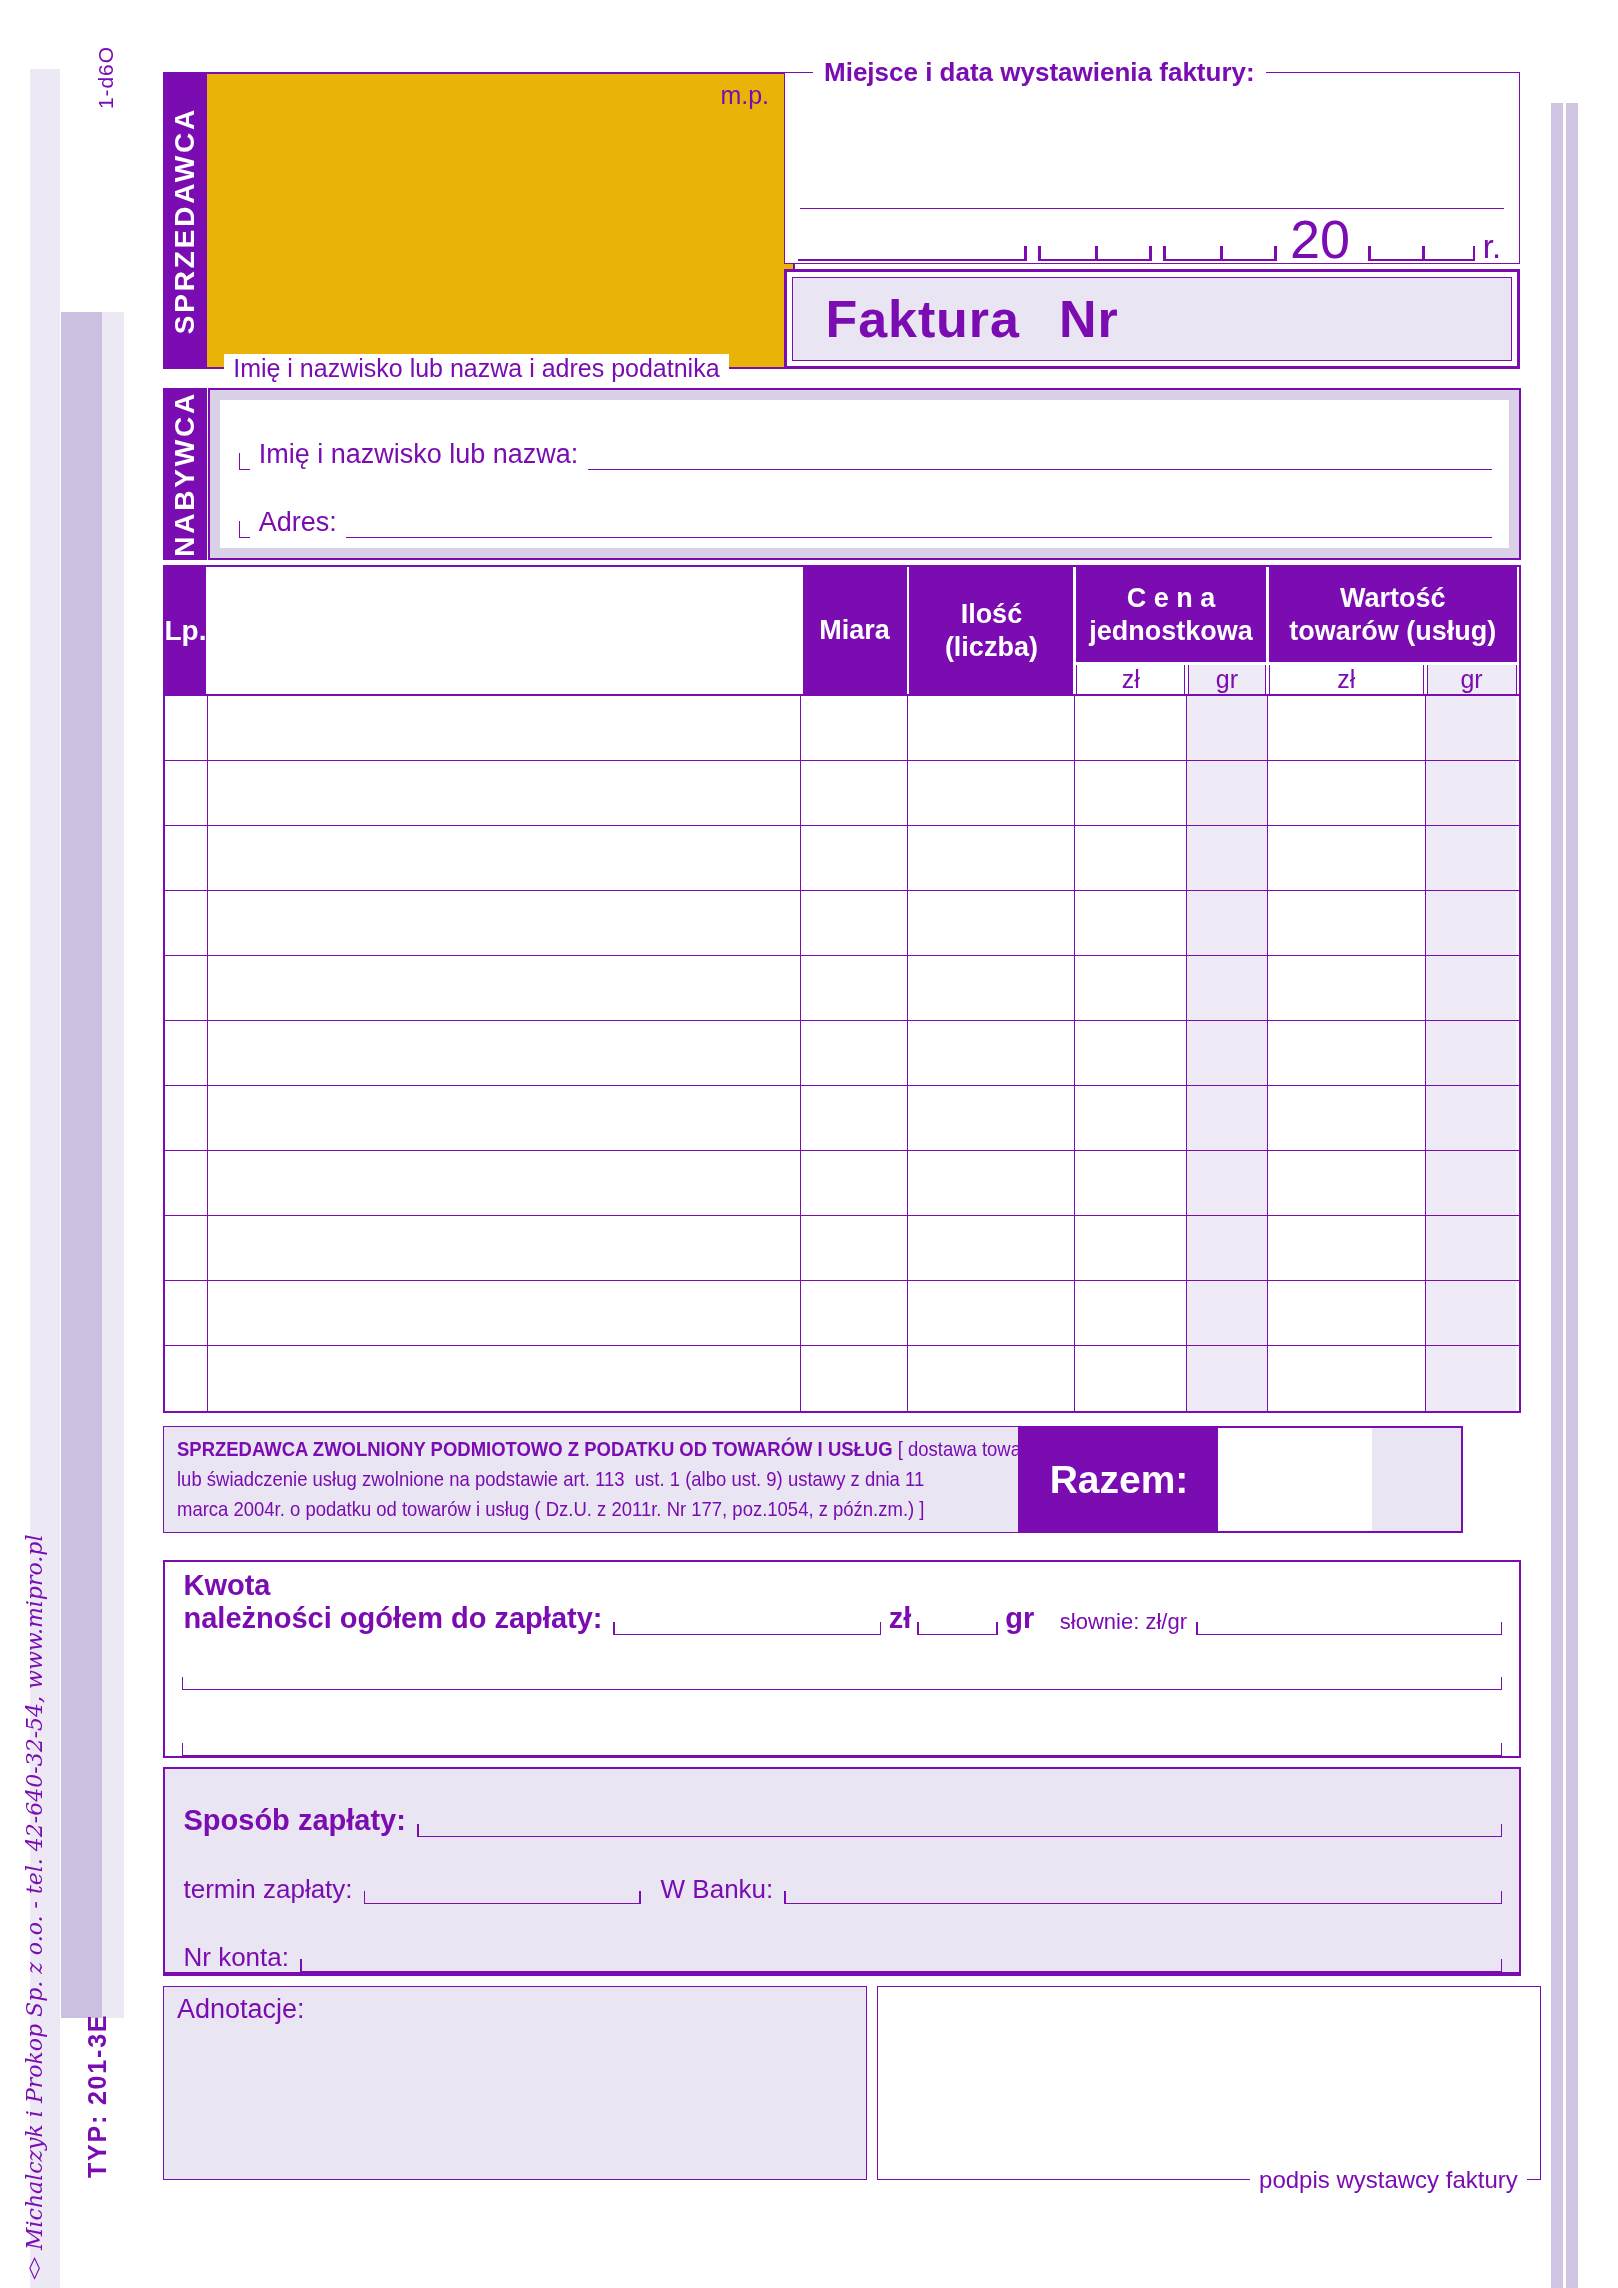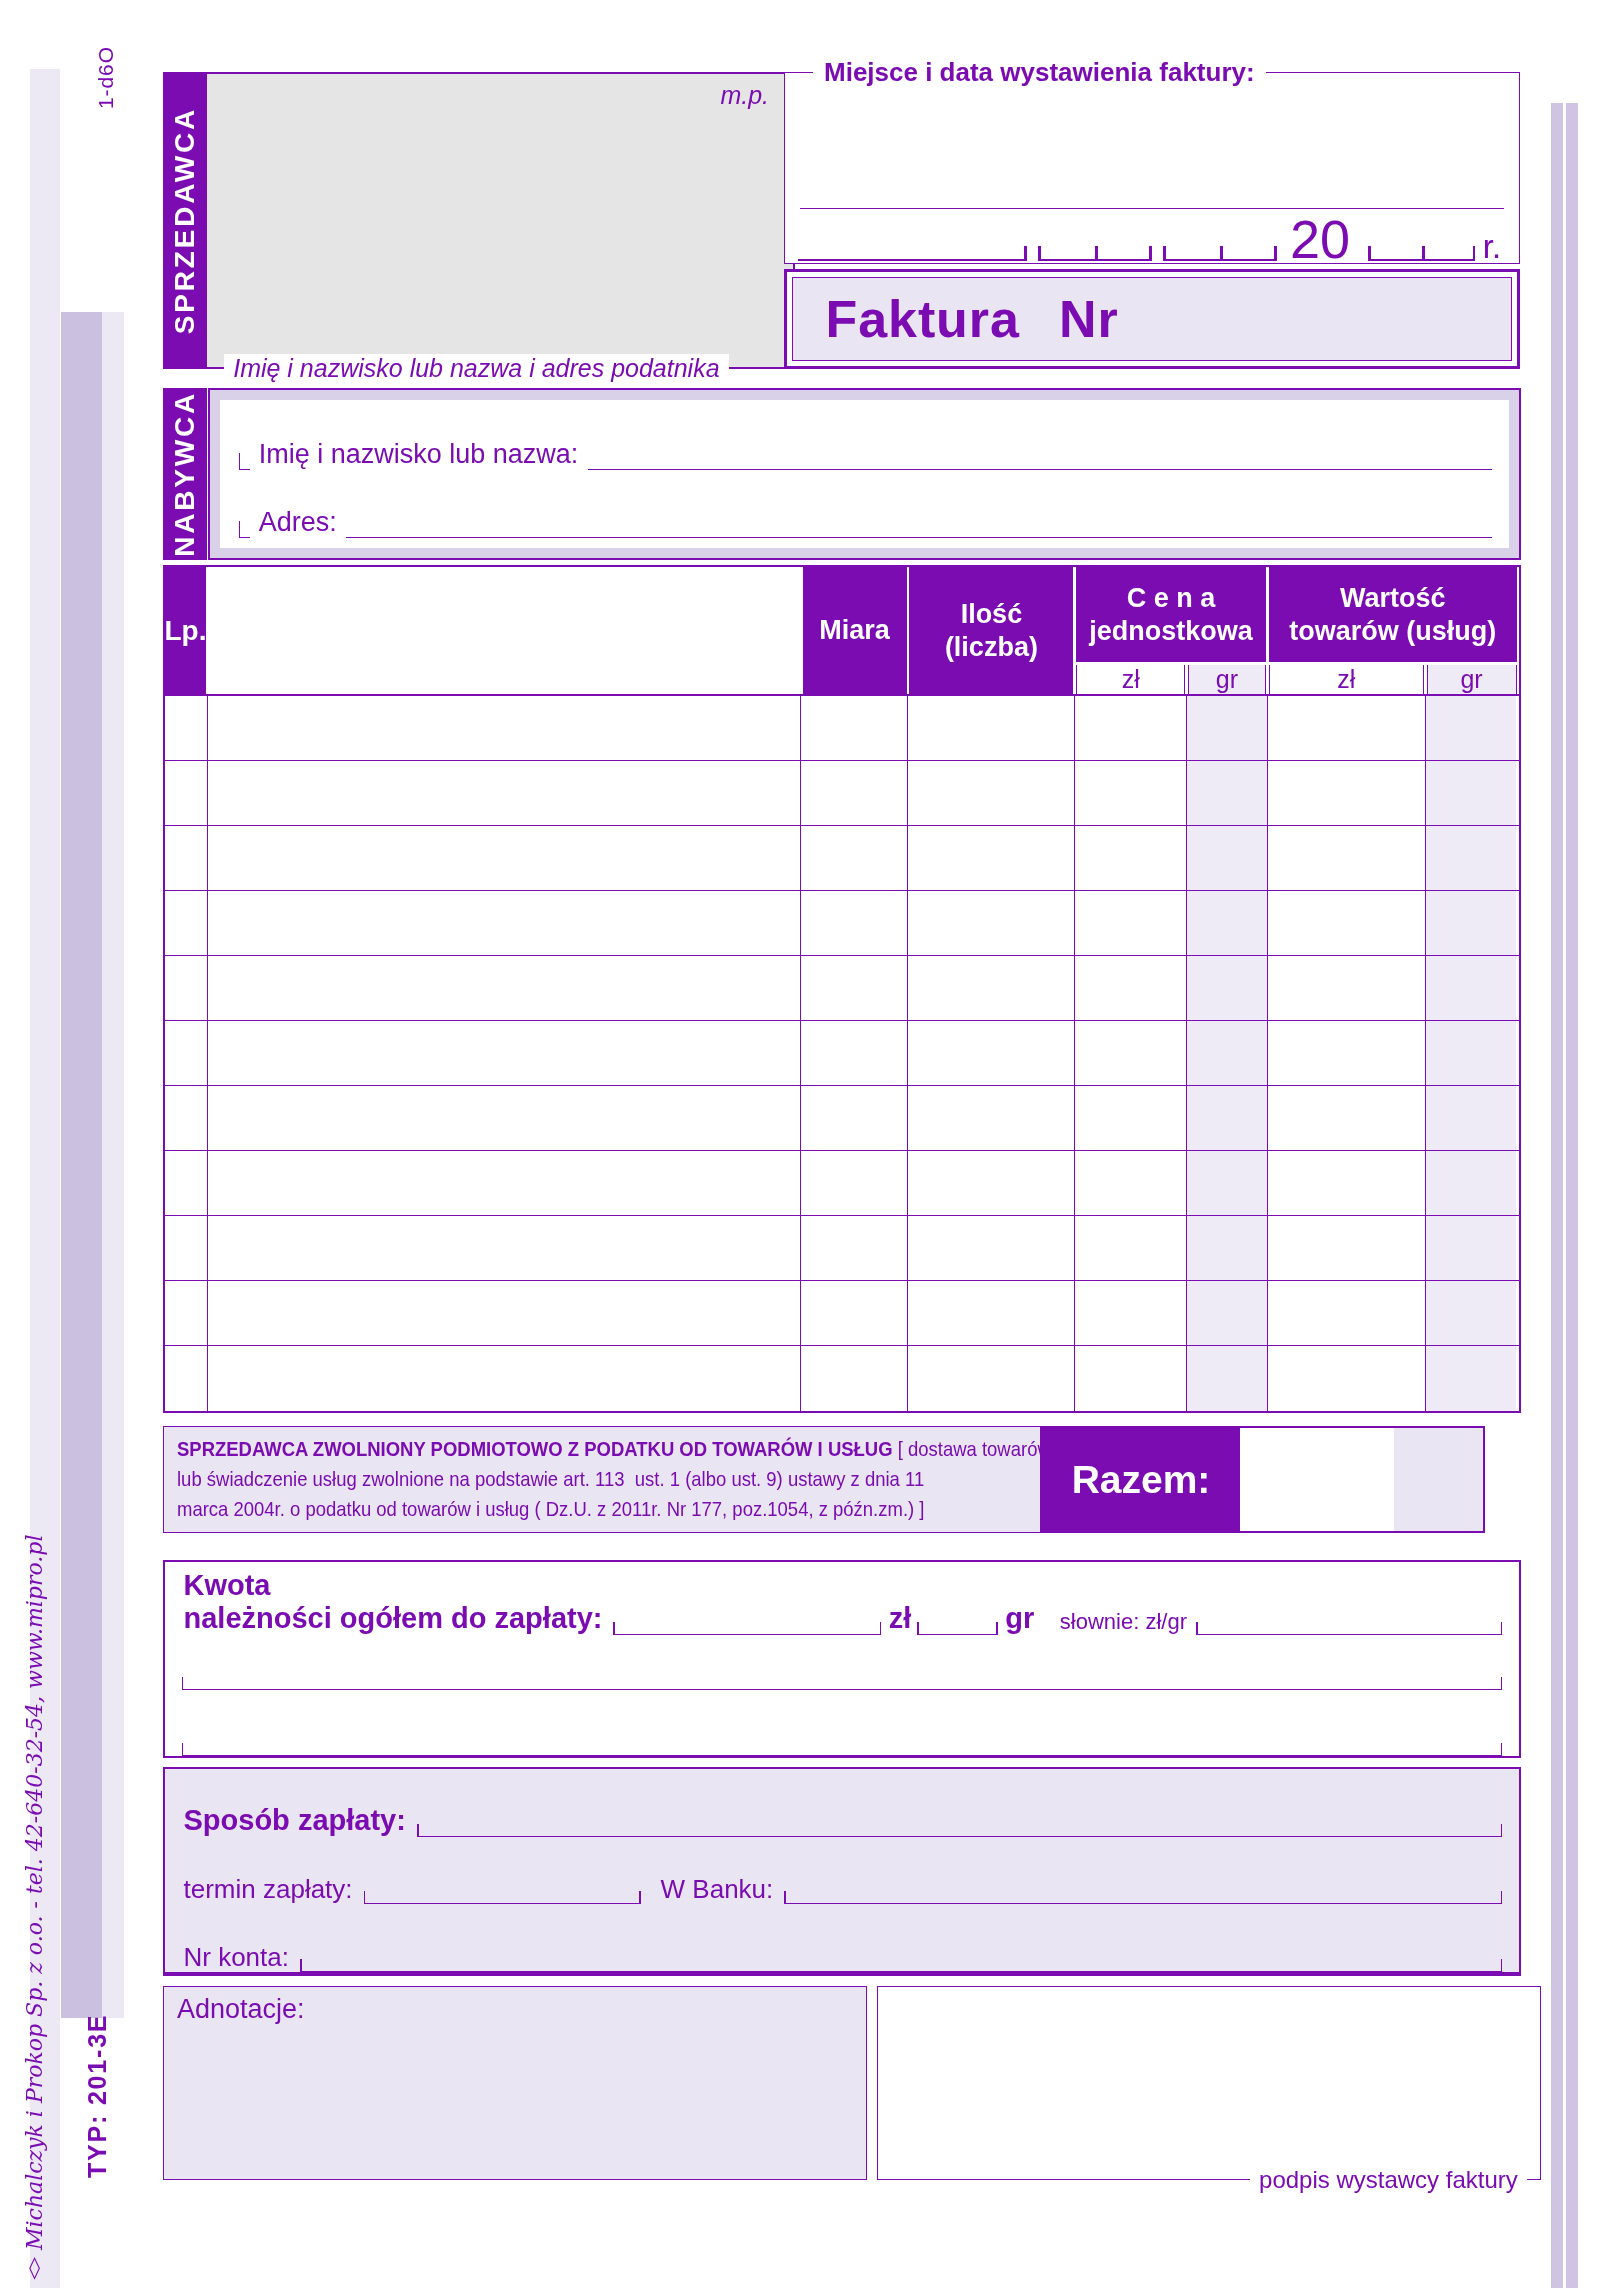--- a/index.html
+++ b/index.html
@@ -31,21 +31,21 @@
   .typ-code{left:83px;top:2064px;height:114px;font-size:25px;font-weight:bold;letter-spacing:1.8px;}
   .publisher{left:22px;top:1641px;height:641px;font-size:22px;font-style:italic;
     font-family:"DejaVu Serif",serif;}
   
   .vbar{background:var(--purple);display:flex;align-items:center;justify-content:center;}
   .vbar span{writing-mode:vertical-rl;transform:rotate(180deg);color:#fff;font-weight:bold;
     font-size:28px;letter-spacing:2.8px;}
   .bar-seller{left:163px;top:72px;width:44px;height:297px;}
   .bar-buyer{left:163px;top:388px;width:44px;height:172px;}
   
-  .seller-box{left:163px;top:72px;width:632px;height:297px;border:2.8px solid var(--purple);background:#e5e5e5;font-style:italic;}
+  .seller-box{left:163px;top:72px;width:632px;height:297px;border:2.8px solid var(--purple);background:#eab308;}
   .mp{position:absolute;top:7.4px;right:24px;font-size:25px;}
   .seller-bottom-label{position:absolute;left:59px;bottom:-15.7px;background:#fff;
     padding:0 9.2px;font-size:25px;white-space:nowrap;}
   
   .date-box{left:784px;top:72px;width:736px;height:192px;border:1.8px solid var(--purple);background:#fff;}
   .date-label{position:absolute;top:-15.7px;left:28px;background:#fff;padding:0 11px;
     font-size:26px;font-weight:bold;white-space:nowrap;}
   .place-line{position:absolute;left:14.8px;right:14.8px;top:135px;border-bottom:1.8px solid var(--purple);}
   .date-row{position:absolute;left:13px;right:9.2px;bottom:1.8px;display:flex;align-items:flex-end;}
   .dl{width:229px;height:16.6px;border-bottom:2.8px solid var(--purple);position:relative;}
@@ -96,21 +96,21 @@
   .trow{display:grid;grid-template-columns:43px 593px 107px 167px 112px 81px 158px 90px;
     height:65px;border-bottom:1.8px solid var(--purple);}
   .trow:last-child{border-bottom:none;}
   .tc{border-right:1.8px solid var(--purple);}
   .tc:last-child{border-right:none;}
   .shade{background:var(--lav2);}
   
   .note-box{left:163px;top:1426px;width:903px;height:107px;border:1.8px solid var(--purple);
     background:var(--lav);padding:7.4px 13px;overflow:hidden;}
   .ex-line{white-space:pre;font-size:21px;line-height:1.42;transform:scaleX(.88);transform-origin:left;}
-  .razem-box{left:1040px;top:1426px;width:445px;height:107px;border:2.8px solid var(--purple);
+  .razem-box{left:1018px;top:1426px;width:445px;height:107px;border:2.8px solid var(--purple);
     display:flex;background:#fff;}
   .razem-label{width:198px;background:var(--purple);color:#fff;font-weight:bold;font-size:39px;
     display:flex;align-items:center;justify-content:center;}
   .razem-zl{flex:1;background:#fff;}
   .razem-gr{width:89px;background:var(--lav);}
   
   .kwota-box{left:163px;top:1560px;width:1358px;height:198px;border:2.8px solid var(--purple);background:#fff;}
   .kw-l1{position:absolute;left:18.5px;top:7.4px;font-size:29px;font-weight:bold;}
   .kw-row{position:absolute;left:18.5px;right:16.6px;top:42px;display:flex;align-items:flex-end;}
   .kw-label{font-size:29px;font-weight:bold;line-height:1;padding-bottom:1.8px;white-space:nowrap;}

